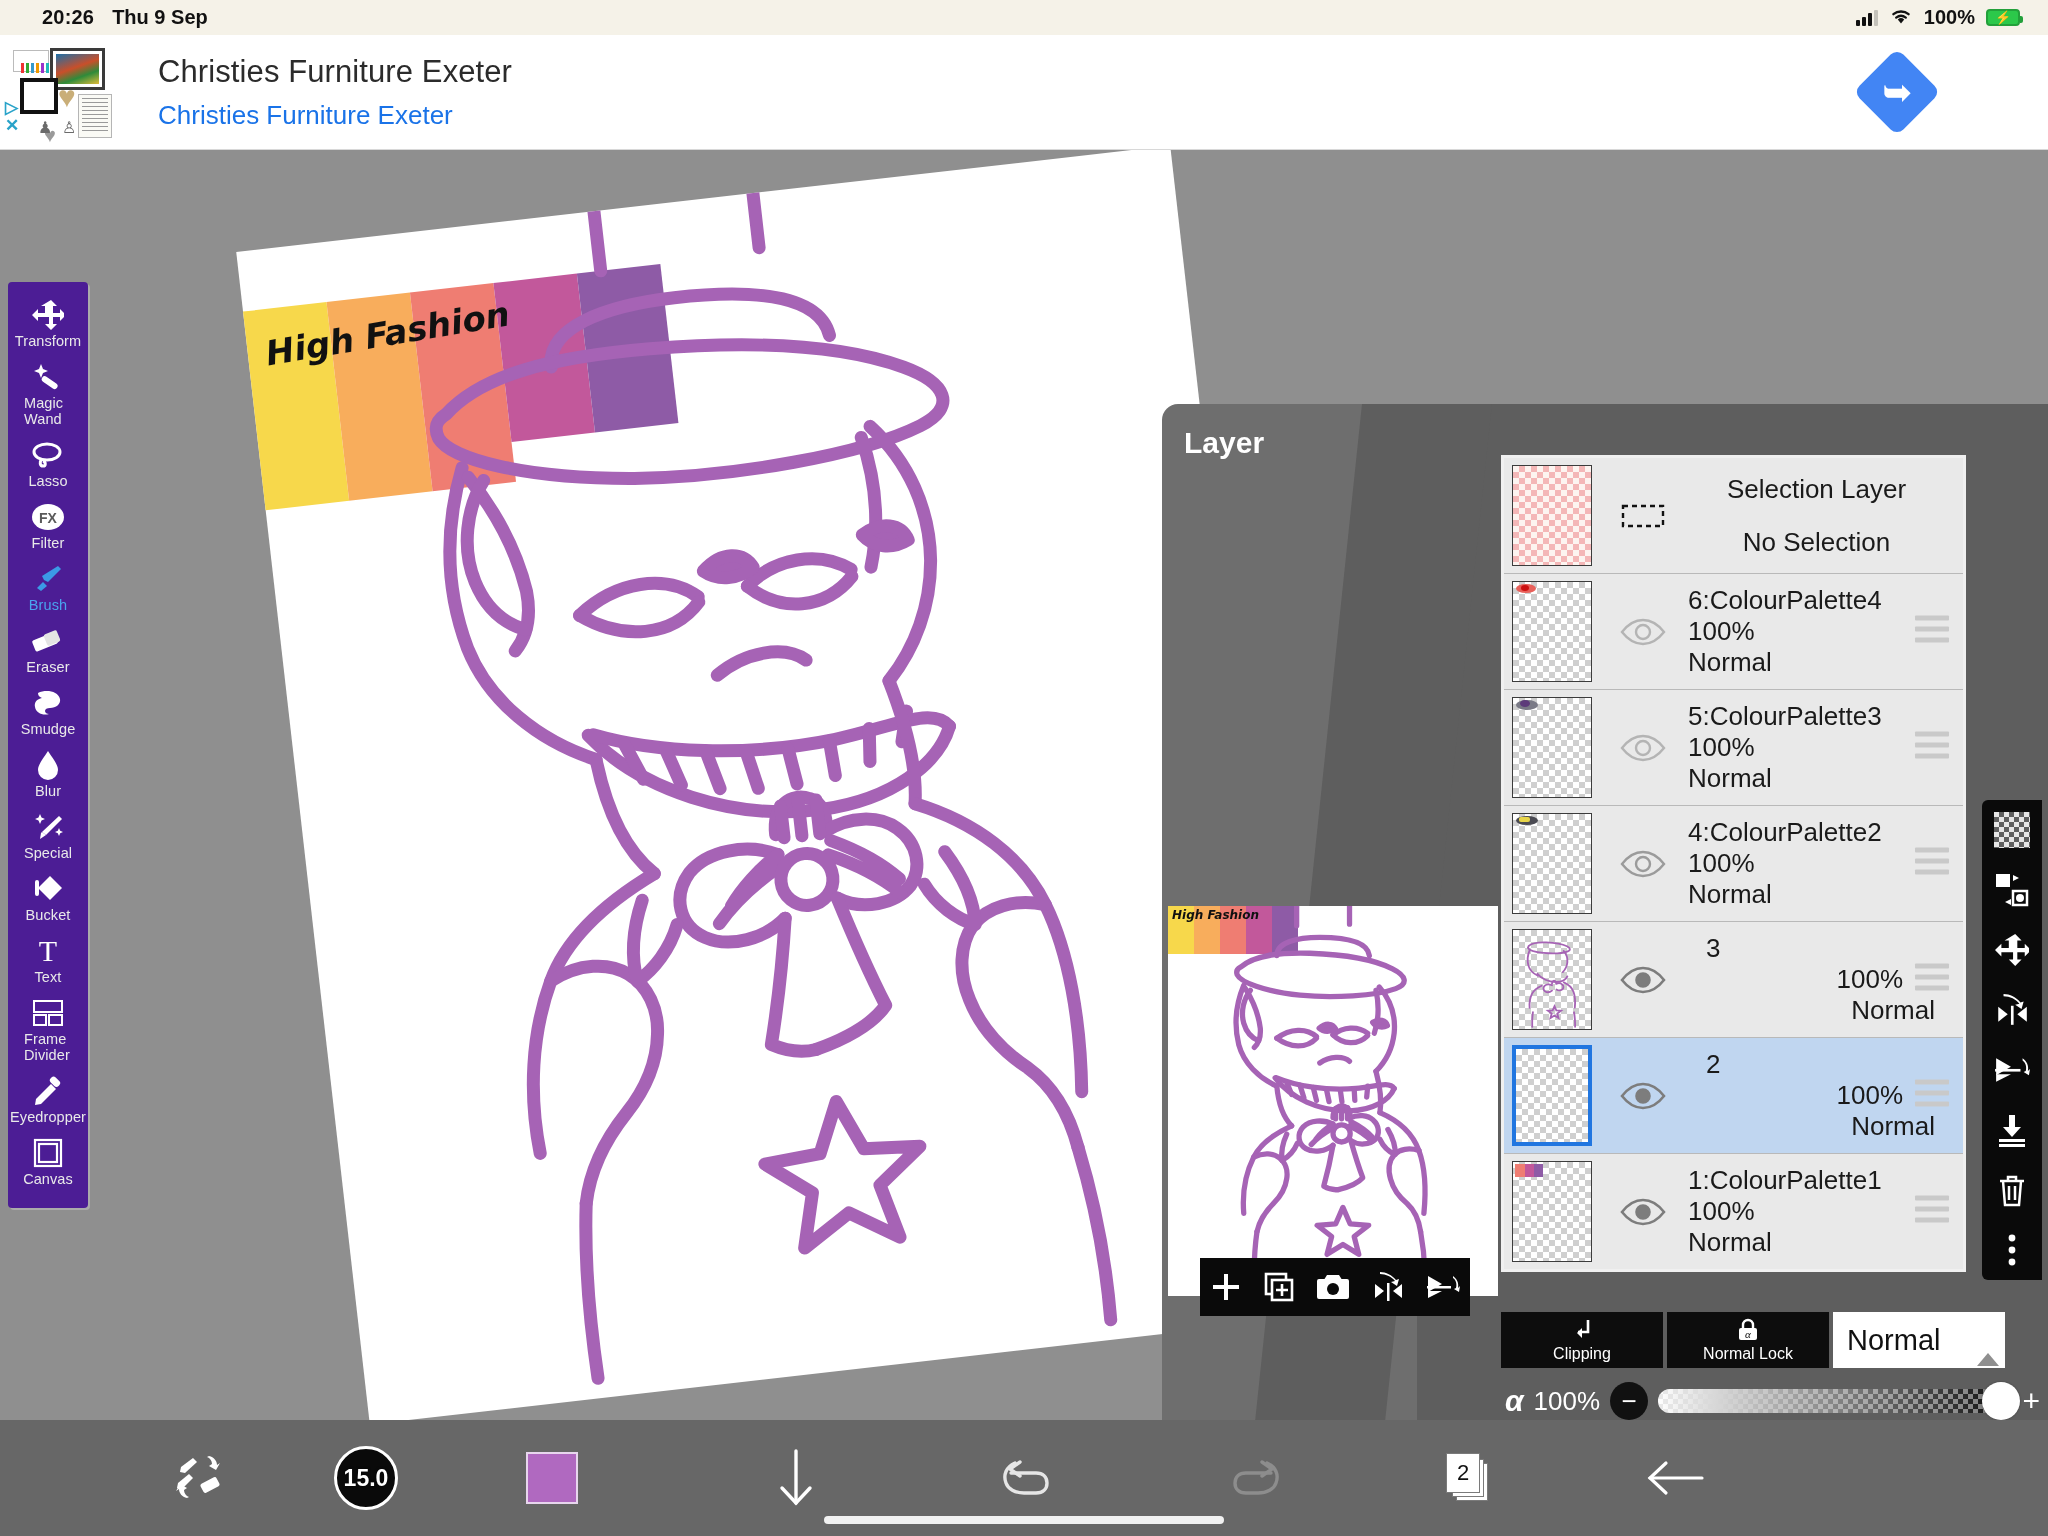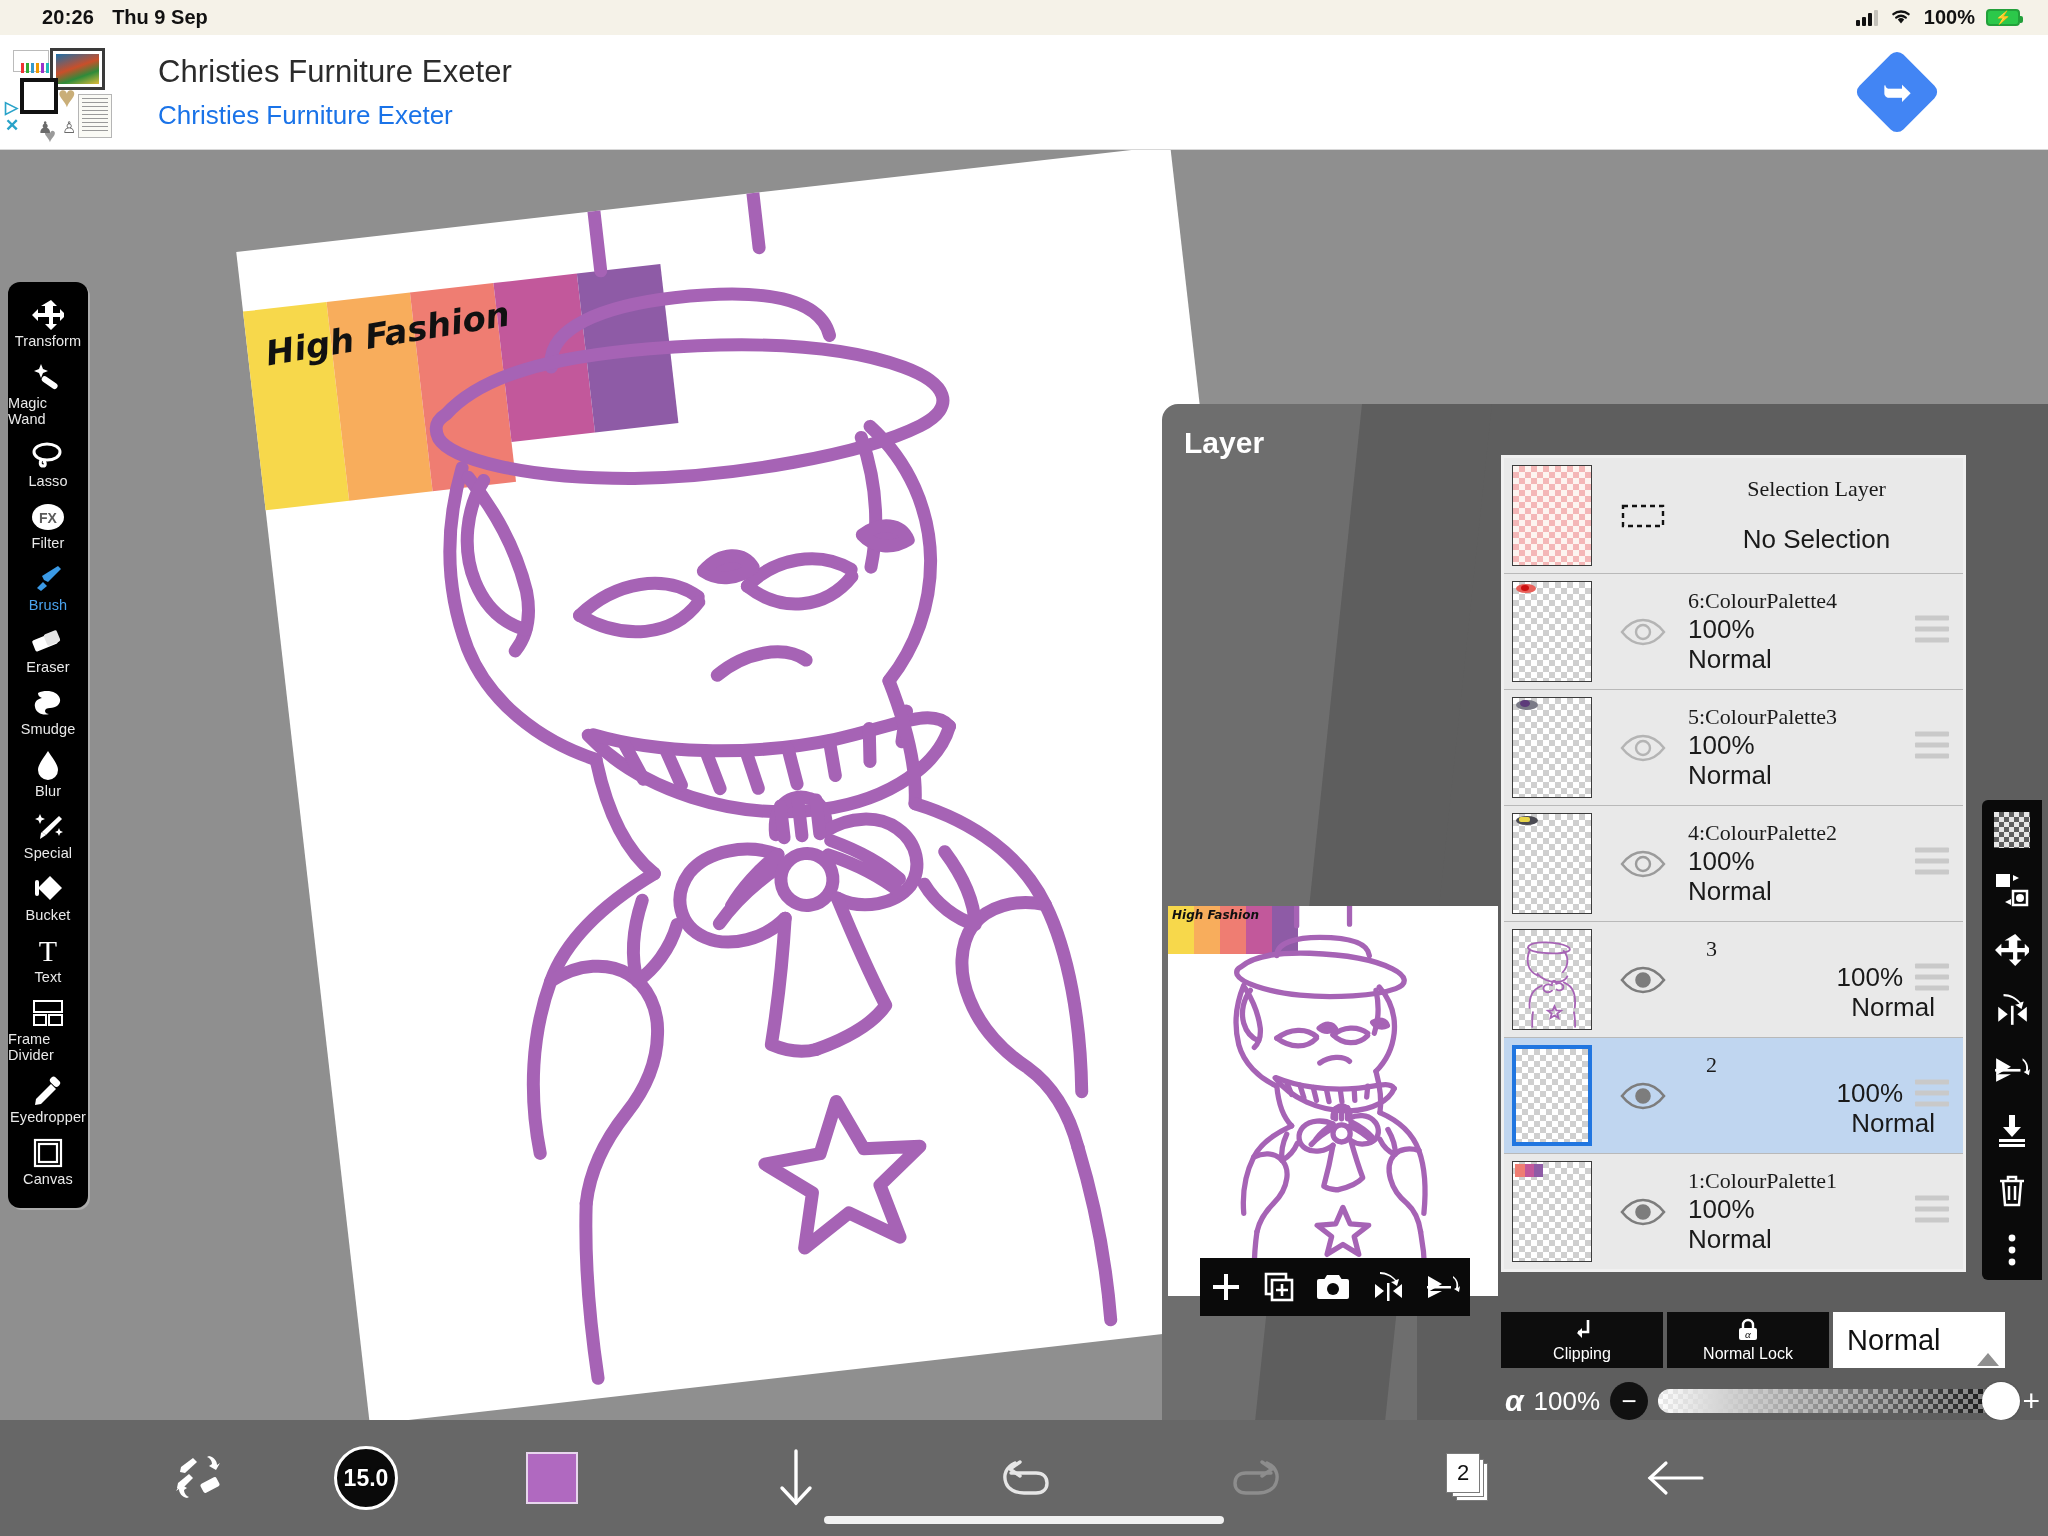--- a/index.html
+++ b/index.html
@@ -72,21 +72,21 @@
   .palette-strip { position:absolute; left:0; top:60px; width:420px; height:200px; display:flex; }
   .palette-strip span { flex:1 1 0; height:100%; }
   .hf-label { position:absolute; left:18px; top:78px; font-family:"DejaVu Sans", sans-serif;
               font-size:34px; color:#111; font-style:italic; font-weight:700; transform:rotate(-3deg);}
 
   .artwork { position:absolute; left:0; top:0; width:100%; height:100%; }
 
   
   .lefttool {
     position:absolute; left:8px; top:282px; width:80px;
-    background:#000000; border-radius:12px; padding:12px 0 14px;
+    background:#4c1d95; border-radius:4px; padding:12px 16px 14px;
     box-shadow: 2px 2px 0 rgba(255,255,255,.25);
   }
   .tool { display:flex; flex-direction:column; align-items:center; gap:2px; padding:5px 0 7px; cursor:pointer;}
   .tool .ic { height:32px; display:flex; align-items:center; justify-content:center; color:#fff; }
   .tool .lb { font-size:14.5px; color:#e9e9e9; letter-spacing:.1px; }
   .tool.active .lb { color:#4aa3ee; }
   .tool svg { display:block; }
 
   
   .layerpanel {
@@ -108,21 +108,21 @@
       linear-gradient(45deg,#cfcfcf 25%,transparent 25%,transparent 75%,#cfcfcf 75%),
       linear-gradient(45deg,#cfcfcf 25%,transparent 25%,transparent 75%,#cfcfcf 75%);
       background-size:12px 12px; background-position:0 0,6px 6px; background-color:#fff; }
   .chk.pink { background-image:
       linear-gradient(45deg,#f4b7b7 25%,transparent 25%,transparent 75%,#f4b7b7 75%),
       linear-gradient(45deg,#f4b7b7 25%,transparent 25%,transparent 75%,#f4b7b7 75%);
       background-color:#fdf4f0; }
   .lrow .eye { width:90px; display:flex; align-items:center; justify-content:center; }
   .lrow .meta { flex:1; display:flex; flex-direction:column; justify-content:center; align-items:flex-start;
                 padding-right:18px; color:#1a1a1a; }
-  .lrow .lname { font-size:22px; line-height:1.18;font-family:Liberation Serif, serif; }
+  .lrow .lname { font-size:26px; line-height:1.18; }
   .lrow .lopa  { font-size:26px; line-height:1.18; padding-right:42px; }
   .lrow .lblend{ font-size:26px; line-height:1.18; padding-right:10px; }
   .lrow .handle { position:absolute; right:14px; top:50%; transform:translateY(-50%); }
   .lrow .handle i { display:block; width:34px; height:5px; background:#c9c9c9; margin-bottom:6px; border-radius:1px;}
 
   .bgrow { display:flex; align-items:center; height:72px; background:#e9e9e9; padding:0 10px 0 16px; }
 
   .lp-buttons { position:absolute; left:1501px; top:1312px; display:flex; gap:4px; }
   .lbtn { background:#0d0d0d; color:#fff; width:162px; height:56px; display:flex;
           flex-direction:column; align-items:center; justify-content:center; gap:2px; cursor:pointer;}

